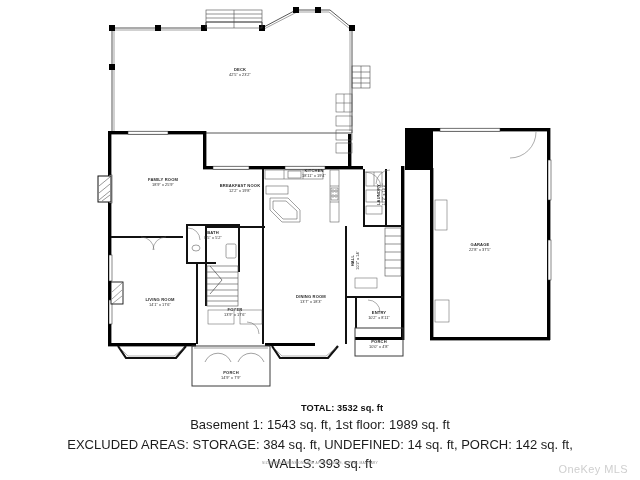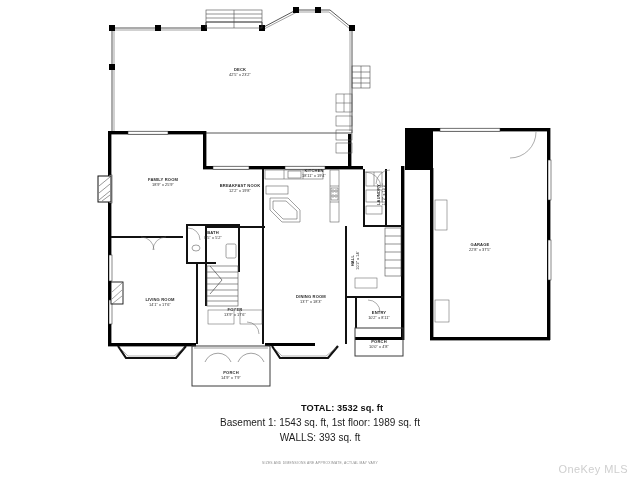--- a/index.html
+++ b/index.html
@@ -18,21 +18,21 @@
     pointer-events:none;
   }
   .lbl .nm{font-size:4.1px;font-weight:700;letter-spacing:.15px;display:block;}
   .lbl .dim{font-size:3.9px;font-weight:400;letter-spacing:.05px;display:block;}
   .lbl.vert{transform-origin:center center;}
 
   #summary{
     position:absolute;left:0;top:402px;width:640px;text-align:center;
   }
   #summary .total{font-size:9.2px;font-weight:700;color:#111;letter-spacing:.1px;line-height:1.45;margin-left:44px;}
-  #summary .ln{font-size:10px;font-weight:400;color:#1c1c1c;letter-spacing:.02px;line-height:1.5;}
+  #summary .ln{font-size:13px;font-weight:400;color:#1c1c1c;letter-spacing:.02px;line-height:1.5;}
   #disclaimer{
     position:absolute;left:0;top:461px;width:640px;text-align:center;
     font-size:3.3px;letter-spacing:.25px;color:#8c8c8c;
   }
   #watermark{
     position:absolute;right:12px;top:463px;
     font-size:11px;color:#cfcfcf;letter-spacing:.4px;font-weight:400;
   }
 </style>
 </head>
@@ -348,17 +348,18 @@
 </div>
 
 <div class="lbl" style="left:354px;top:340px;width:50px;">
   <span class="nm">PORCH</span>
   <span class="dim">10'0" x 4'8"</span>
 </div>
 
 <div id="summary">
   <div class="total">TOTAL: 3532 sq. ft</div>
   <div class="ln">Basement 1: 1543 sq. ft, 1st floor: 1989 sq. ft</div>
+  <div class="ln">EXCLUDED AREAS: STORAGE: 384 sq. ft, UNDEFINED: 14 sq. ft, PORCH: 142 sq. ft,</div>
   <div class="ln">WALLS: 393 sq. ft</div>
 </div>
 
 <div id="disclaimer">SIZES AND DIMENSIONS ARE APPROXIMATE, ACTUAL MAY VARY</div>
 <div id="watermark">OneKey MLS</div>
 
 </body></html>

